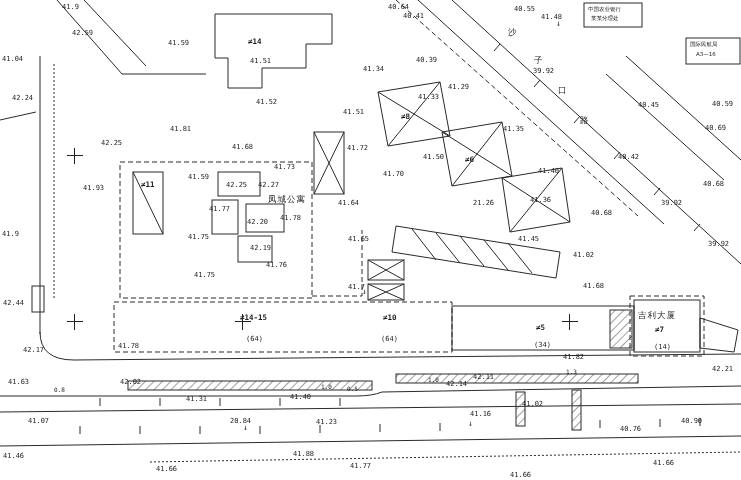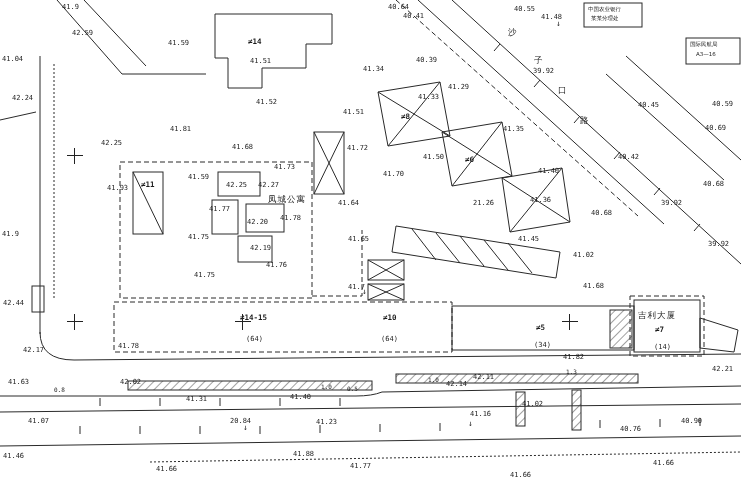--- a/index.html
+++ b/index.html
@@ -137,21 +137,21 @@
     <span class="lbl k-n" style="left: 72px; top: 30px;">42.59</span>
     <span class="lbl k-n" style="left: 2px; top: 56px;">41.04</span>
     <span class="lbl k-n" style="left: 12px; top: 95px;">42.24</span>
     <span class="lbl k-n" style="left: 168px; top: 40px;">41.59</span>
     <span class="lbl k-n" style="left: 250px; top: 58px;">41.51</span>
     <span class="lbl k-n" style="left: 256px; top: 99px;">41.52</span>
     <span class="lbl k-n" style="left: 170px; top: 126px;">41.81</span>
     <span class="lbl k-n" style="left: 101px; top: 140px;">42.25</span>
     <span class="lbl k-n" style="left: 232px; top: 144px;">41.68</span>
     <span class="lbl k-n" style="left: 274px; top: 164px;">41.73</span>
-    <span class="lbl k-n" style="left: 83px; top: 185px; margin-left: 24px;">41.93</span>
+    <span class="lbl k-n" style="left: 83px; top: 185px;">41.93</span>
     <span class="lbl k-n" style="left: 188px; top: 174px;">41.59</span>
     <span class="lbl k-n" style="left: 226px; top: 182px;">42.25</span>
     <span class="lbl k-n" style="left: 258px; top: 182px;">42.27</span>
     <span class="lbl k-n" style="left: 209px; top: 206px;">41.77</span>
     <span class="lbl k-n" style="left: 247px; top: 219px;">42.20</span>
     <span class="lbl k-n" style="left: 280px; top: 215px;">41.78</span>
     <span class="lbl k-n" style="left: 188px; top: 234px;">41.75</span>
     <span class="lbl k-n" style="left: 250px; top: 245px;">42.19</span>
     <span class="lbl k-n" style="left: 266px; top: 262px;">41.76</span>
     <span class="lbl k-n" style="left: 194px; top: 272px;">41.75</span>

